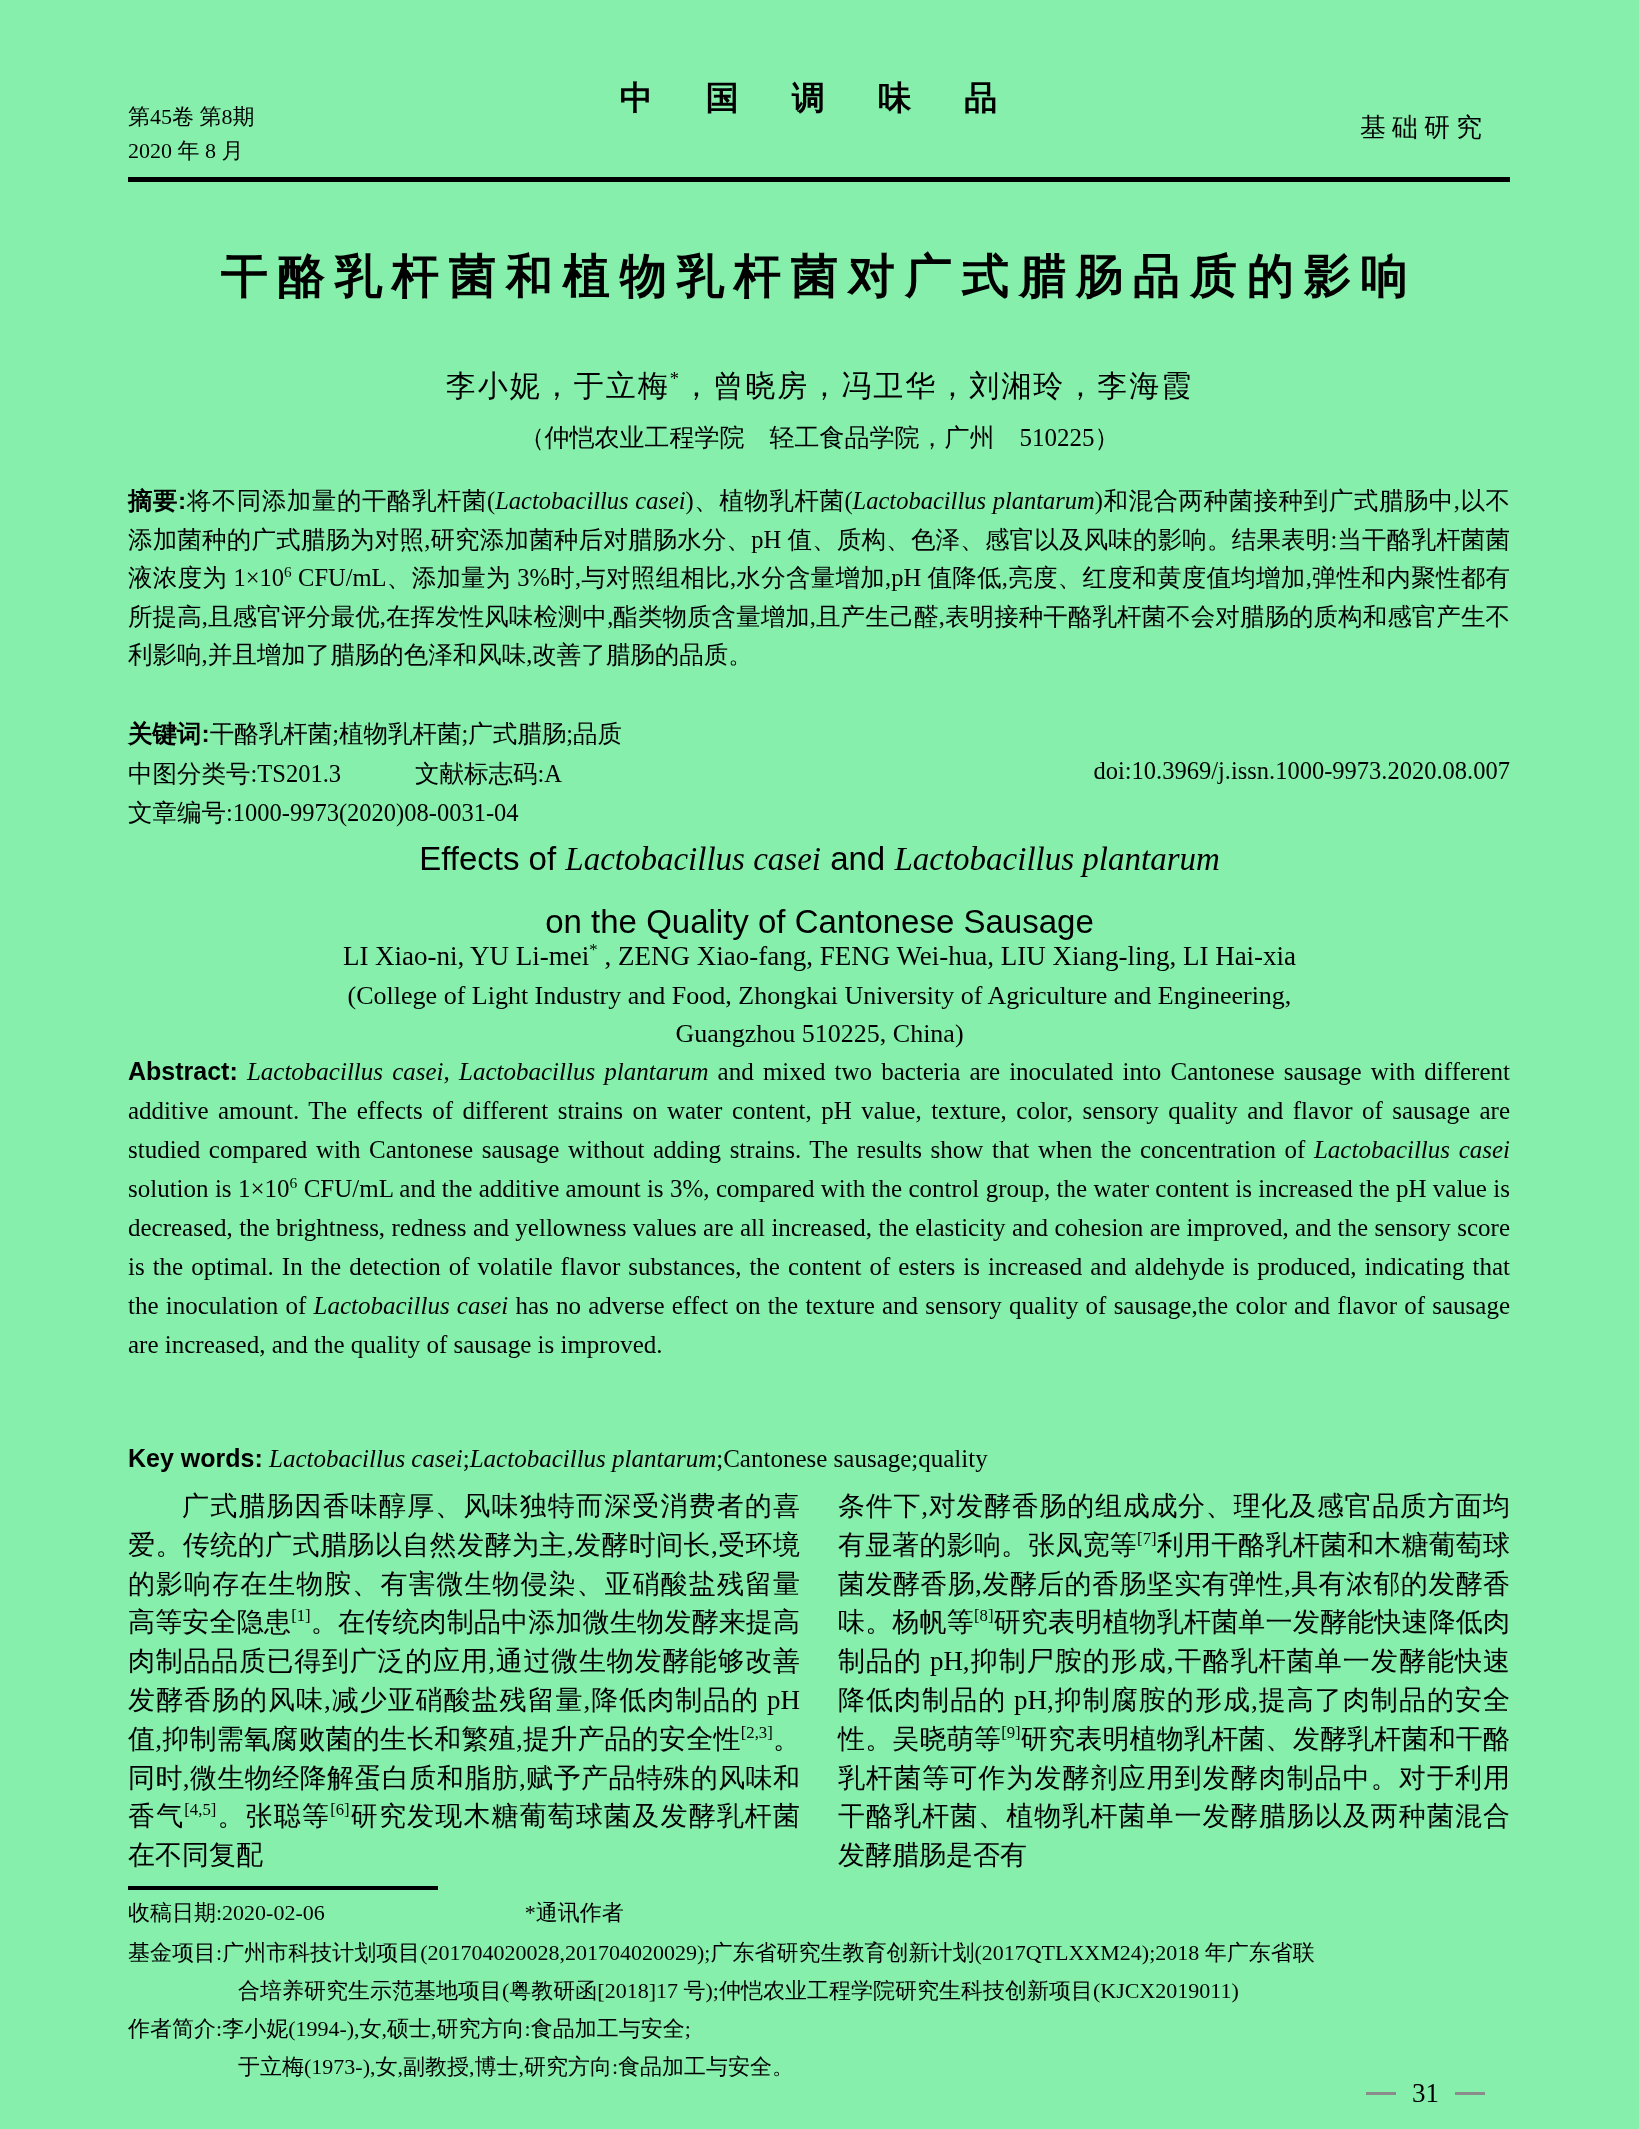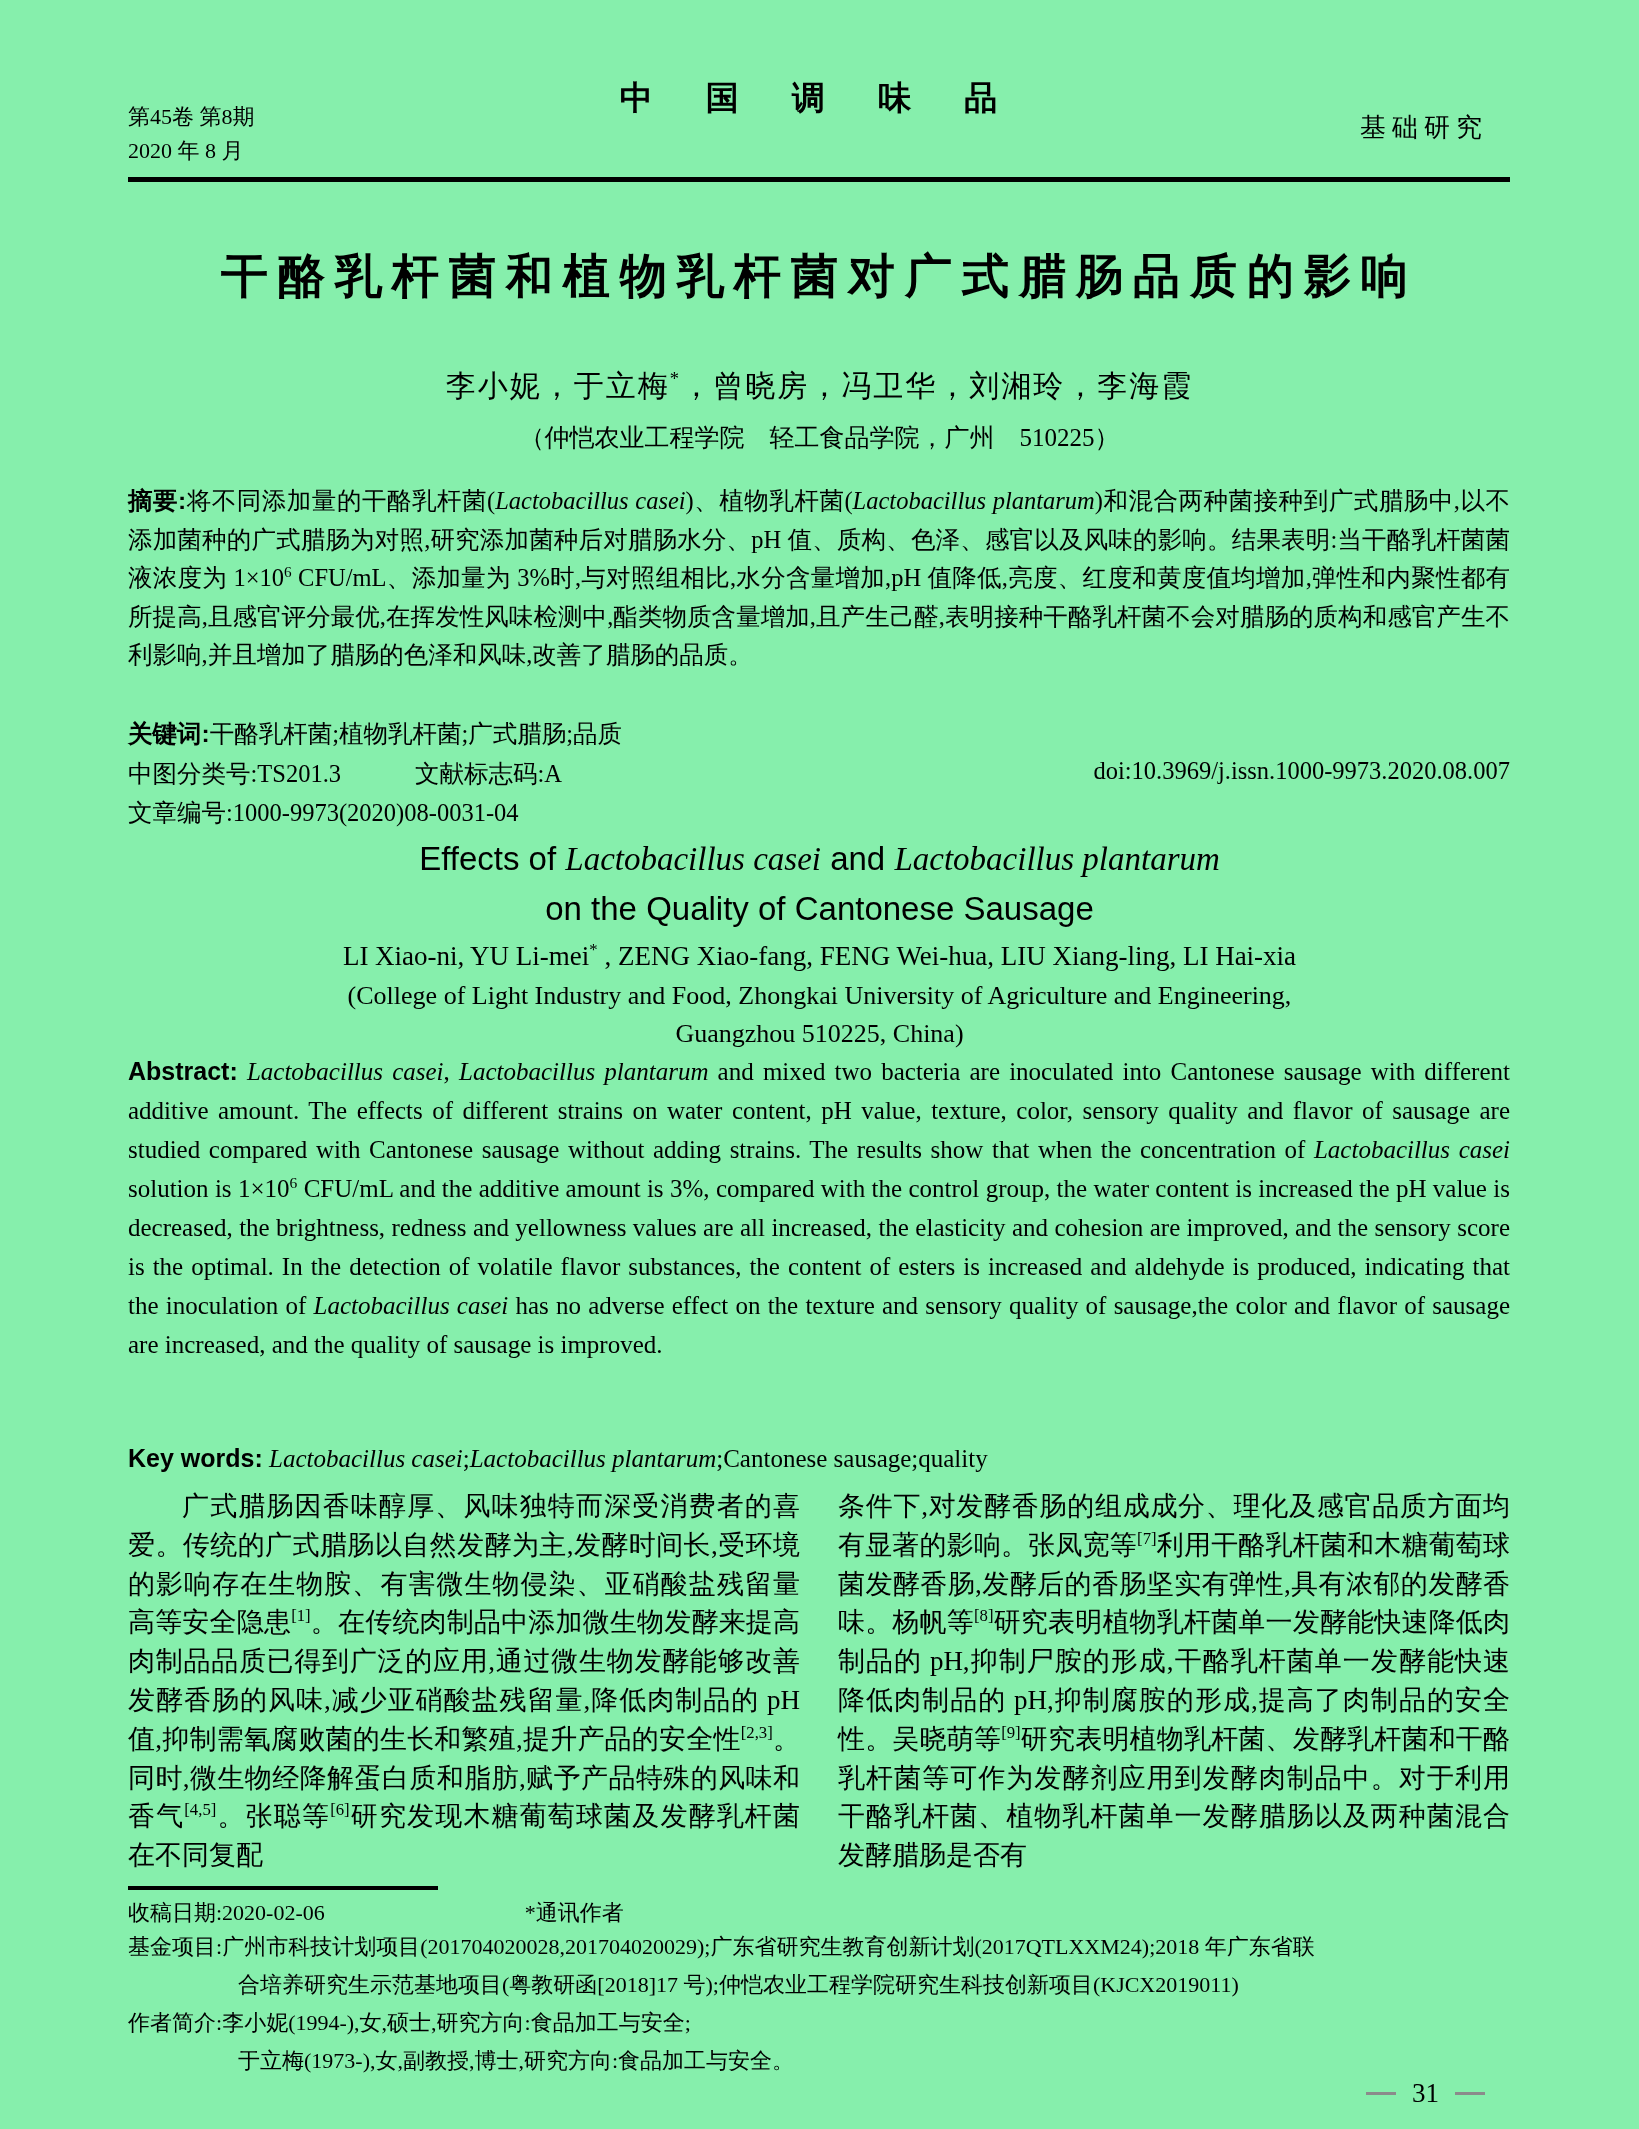--- a/index.html
+++ b/index.html
@@ -4,21 +4,21 @@
 <style>
   html,body{margin:0;padding:0;background:#e8e8e8;}
   .page{
     position:relative;width:1639px;height:2129px;margin:0 auto;
     background:#86efac;color:#000;
     font-family:"Liberation Serif","DejaVu Serif",serif;
     overflow:hidden;
   }
   .abs{position:absolute;}
   .center{left:0;right:0;text-align:center;}
-  .f-sans{font-family:"Liberation Sans","DejaVu Sans",sans-serif;}
+  .f-sans{font-family:"Liberation Sans","DejaVu Sans",sans-serif;margin-top:13px;}
   sup{font-size:62%;vertical-align:super;line-height:0;}
   .just{text-align:justify;}
   
   .hdr-left{left:128px;top:100px;font-size:22px;line-height:34px;}
   .hdr-center-cn{top:76px;font-size:33px;font-weight:bold;letter-spacing:22px;font-family:"Liberation Sans","DejaVu Sans",sans-serif;}
   .hdr-center-en{top:120px;font-size:27px;font-weight:bold;}
   .hdr-tag{left:1360px;top:110px;font-size:26px;letter-spacing:6px;}
   .hdr-rule{left:128px;top:177px;width:1382px;height:5px;background:#000;}
   
   .title-cn{top:245px;font-size:47px;font-weight:bold;letter-spacing:10px;font-family:"Liberation Sans","DejaVu Sans",sans-serif;}
@@ -41,21 +41,21 @@
   
   .abs-en{left:128px;top:1052px;width:1382px;font-size:25px;line-height:39px;}
   .kw-en{left:128px;top:1444px;width:1382px;font-size:25px;}
   
   .col{top:1487px;width:672px;font-size:27px;line-height:38.8px;}
   .col-left{left:128px;text-indent:2em;}
   .col-right{left:838px;}
   
   .fn-rule{left:128px;top:1886px;width:310px;height:4px;background:#000;}
   .footnote{left:128px;top:1898px;width:1382px;font-size:22px;line-height:30px;}
-  .fn-entry{margin-bottom:4px;}
+  .fn-entry{margin-bottom:10px;}
   .fn-corr{display:inline-block;margin-left:200px;}
   .fn-hang{padding-left:110px;text-indent:-110px;margin-bottom:8px;}
   .fn-cont{padding-left:110px;margin-bottom:8px;}
   
   .pagenum{left:1366px;top:2078px;display:flex;align-items:center;gap:16px;font-size:27px;}
   .pn-dash{display:inline-block;width:30px;height:3px;background:#8b8b8b;}
 </style>
 </head>
 <body>
 

